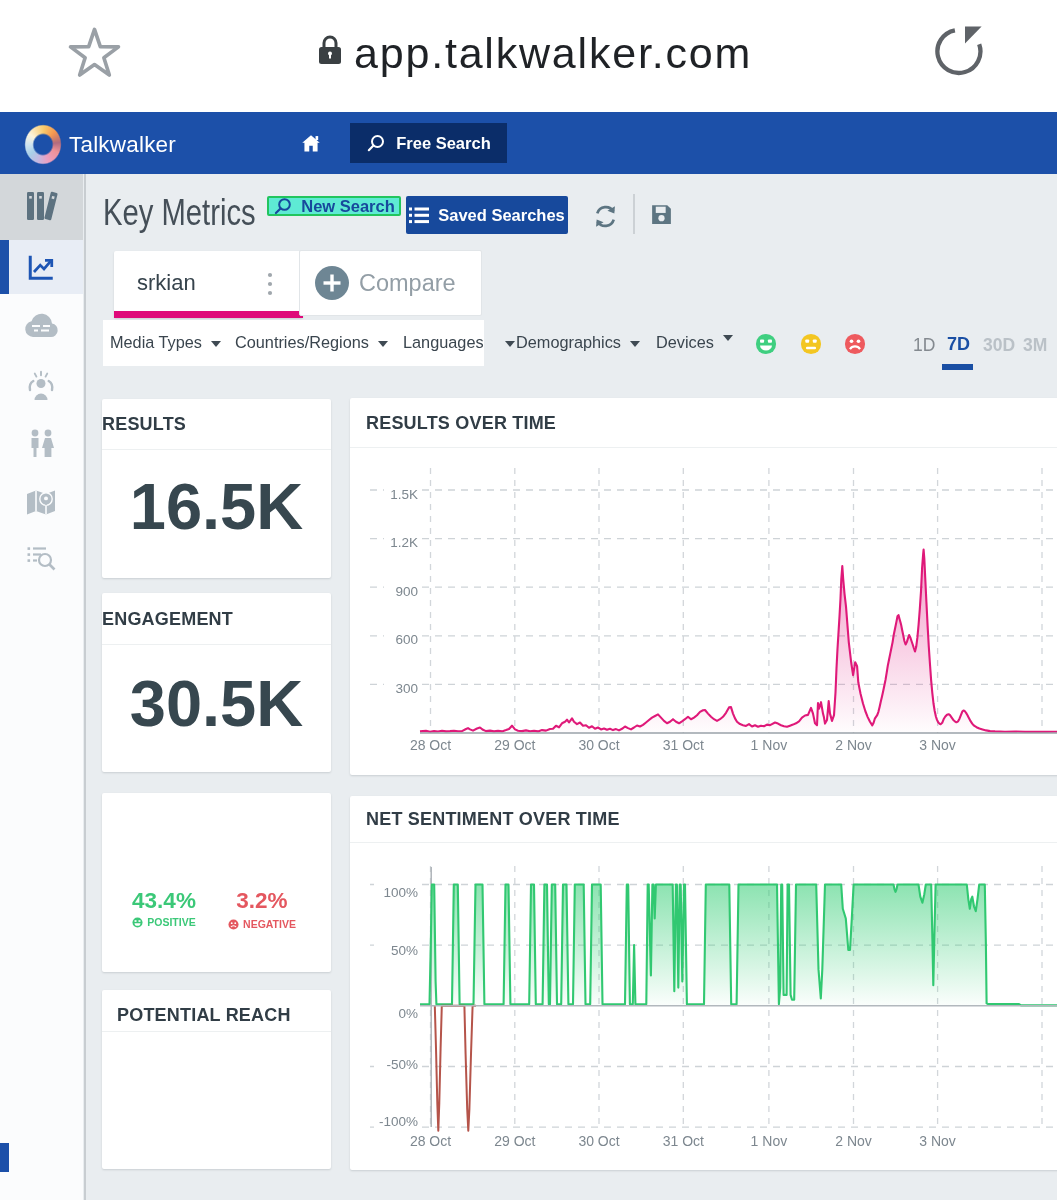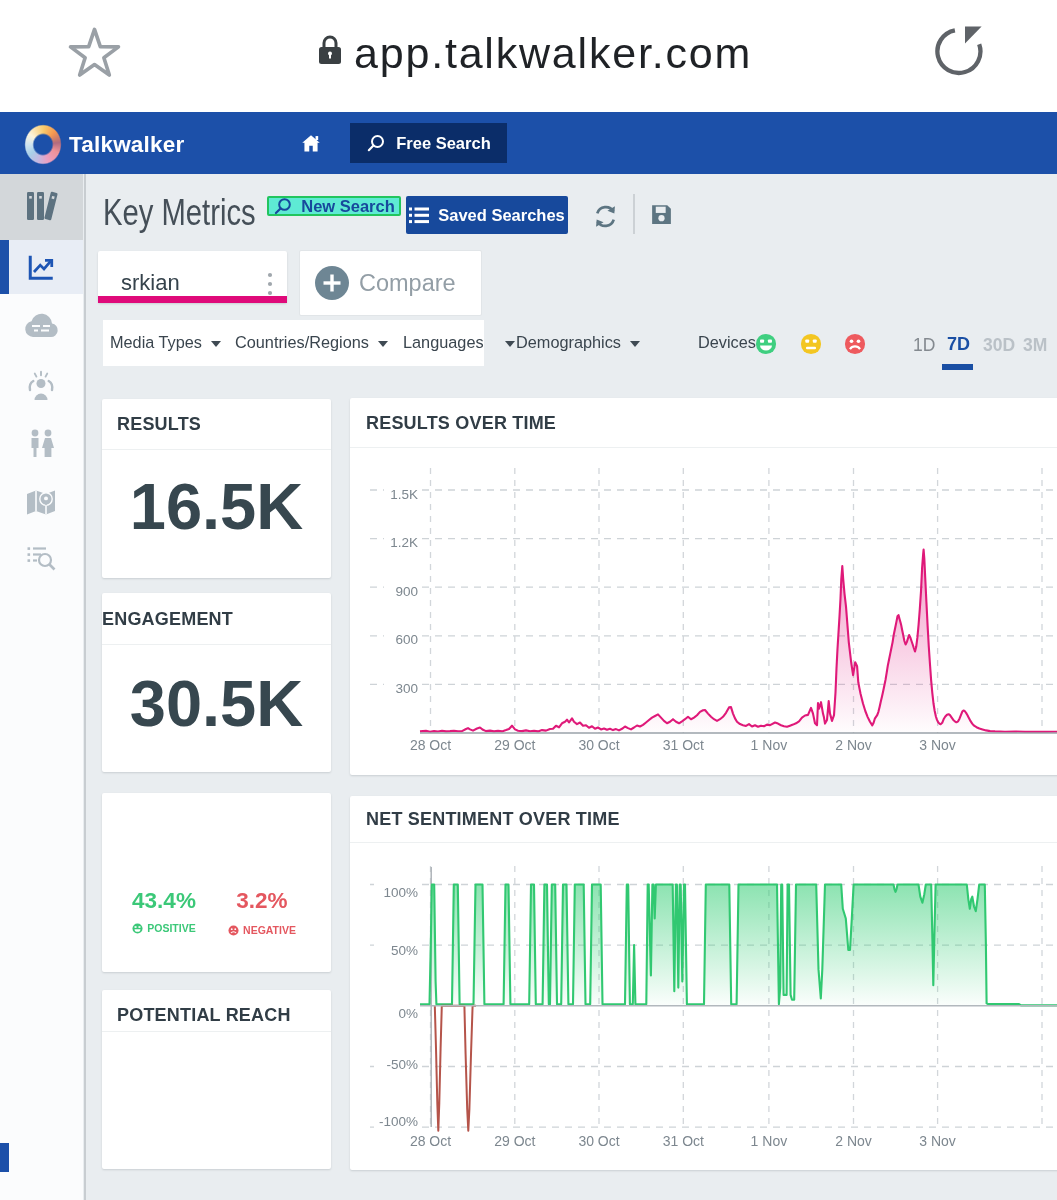--- a/index.html
+++ b/index.html
@@ -27,21 +27,21 @@
 <svg class="abs" style="left:934px;top:25px" width="50" height="52" viewBox="0 0 50 52">
  <path d="M 20.9 5.3 A 21.5 21.5 0 1 0 45.2 19.3" fill="none" stroke="#5f6368" stroke-width="4.3"></path>
  <path d="M 31 1.4 L 47.6 1.4 L 31 18.6 Z" fill="#5f6368"></path>
 </svg>
 
 <div class="abs" style="left:0;top:112px;width:1057px;height:62px;background:#1c50a9;"></div>
 <div class="abs" style="left:24px;top:124px;width:38px;height:41px;border-radius:48% 52% 46% 54%/52% 48% 52% 48%;
   background:conic-gradient(from -55deg, #fdf4dc, #f9c96a 55deg, #f5974f 95deg, #b06a7e 135deg, #ef9297 170deg, #eb9fc0 215deg, #c4b9e2 250deg, #a8cfe8 285deg, #cde3f0 320deg, #fdf4dc 360deg);
   -webkit-mask:radial-gradient(ellipse 50% 50% at 50% 50%, transparent 47%, #000 56%, #000 91%, transparent 98%);
   filter:blur(0.4px);transform:rotate(3deg);"></div>
-<div class="abs" style="left:69px;top:132px;font-size:22.5px;color:#ffffff;font-weight:bold;letter-spacing:.2px;">Talkwalker</div>
+<div class="abs" style="left:69px;top:132px;font-size:22.5px;color:#ffffff;font-weight:normal;letter-spacing:.2px;">Talkwalker</div>
 <svg class="abs" style="left:300px;top:133px" width="22" height="21" viewBox="0 0 24 24">
  <path d="M12 2.5 L22 11 H19.5 V21 H14 V14.5 H10 V21 H4.5 V11 H2 Z" fill="#ffffff"></path>
  <rect x="17.2" y="3.5" width="3" height="4.5" fill="#ffffff"></rect>
 </svg>
 <div class="abs" style="left:350px;top:123px;width:157px;height:40px;background:#0b2d69;display:flex;align-items:center;justify-content:center;gap:10px;">
  <svg width="20" height="20" viewBox="0 0 24 24">
       <circle cx="13.8" cy="10.2" r="6.6" fill="none" stroke="#ffffff" stroke-width="2.4"></circle>
       <line x1="8.9" y1="15.1" x2="3.4" y2="20.6" stroke="#ffffff" stroke-width="2.6" stroke-linecap="round"></line>
     </svg>
  <span style="color:#fff;font-size:16.5px;font-weight:bold;">Free Search</span>
@@ -155,21 +155,21 @@
  <path d="M19.8 3.5 L19.3 9.6 L13.6 7.2 Z" fill="#5d7582"></path>
  <path d="M4.2 20.5 L4.7 14.4 L10.4 16.8 Z" fill="#5d7582"></path>
 </svg>
 <div class="abs" style="left:633px;top:194px;width:2px;height:40px;background:#ccd1d5;"></div>
 <svg class="abs" style="left:649px;top:202px" width="25" height="25" viewBox="0 0 24 24">
  <path d="M3 3 H17.5 L21 6.5 V21 H3 Z" fill="#5d7582"></path>
  <rect x="6.5" y="4.5" width="9.5" height="6" fill="#e9edf0"></rect>
  <circle cx="12" cy="15.5" r="3" fill="#e9edf0"></circle>
 </svg>
 
-<div class="card" style="left:98px;top:251px;width:189px;height:52px;">
+<div class="card" style="left:114px;top:251px;width:189px;height:67px;">
  <div class="abs" style="left:0;bottom:0;width:100%;height:7px;background:#df0a7a;"></div>
  <div class="abs" style="left:23px;top:19px;font-size:22px;color:#36434c;">srkian</div>
 </div>
 <svg class="abs" style="left:264px;top:271px" width="12" height="28" viewBox="0 0 12 28">
  <g fill="#a0a7ad">
       <circle cx="6" cy="4" r="2.1"></circle>
       <circle cx="6" cy="13" r="2.1"></circle>
       <circle cx="6" cy="22" r="2.1"></circle>
     </g>
 </svg>
@@ -192,21 +192,21 @@
     <span style="width:0;height:0;border-left:5px solid transparent;border-right:5px solid transparent;border-top:6px solid #3f4a53;margin-top:2px;"></span>
   </div>
 <div class="abs" style="left:403px;top:333px;display:flex;align-items:center;gap:21px;">
     <span style="font-size:16.3px;color:#3a454e;">Languages</span>
     <span style="width:0;height:0;border-left:5px solid transparent;border-right:5px solid transparent;border-top:6px solid #3f4a53;margin-top:2px;"></span>
   </div>
 <div class="abs" style="left:516px;top:333px;display:flex;align-items:center;gap:9px;">
     <span style="font-size:16.3px;color:#3a454e;">Demographics</span>
     <span style="width:0;height:0;border-left:5px solid transparent;border-right:5px solid transparent;border-top:6px solid #3f4a53;margin-top:2px;"></span>
   </div>
-<div class="abs" style="left:656px;top:333px;display:flex;align-items:flex-end;gap:9px;margin-left:42px;">
+<div class="abs" style="left:656px;top:333px;display:flex;align-items:flex-start;gap:9px;">
     <span style="font-size:16.3px;color:#3a454e;">Devices</span>
     <span style="width:0;height:0;border-left:5px solid transparent;border-right:5px solid transparent;border-top:6px solid #3f4a53;margin-top:2px;"></span>
   </div>
 <svg class="abs" style="left:755px;top:333px" width="22" height="22" viewBox="0 0 24 24">
  <circle cx="12" cy="12" r="11" fill="#3fcf80"></circle>
  <rect x="5.5" y="7" width="4.4" height="3.6" rx="1" fill="#fff"></rect>
  <rect x="14.1" y="7" width="4.4" height="3.6" rx="1" fill="#fff"></rect>
  <path d="M5.5 13.5 h13 a6.5 5.6 0 0 1 -13 0 Z" fill="#fff"></path>
 </svg>
 <svg class="abs" style="left:800px;top:333px" width="22" height="22" viewBox="0 0 24 24">
@@ -221,43 +221,43 @@
  <circle cx="15.8" cy="9" r="2" fill="#fff"></circle>
  <path d="M6.5 17.5 a6.5 6 0 0 1 11 0" fill="none" stroke="#fff" stroke-width="2.4"></path>
 </svg>
 <div class="abs" style="left:913px;top:335px;font-size:17.5px;color:#83898f;">1D</div>
 <div class="abs" style="left:947px;top:334px;font-size:18px;font-weight:bold;color:#1a4fa4;">7D</div>
 <div class="abs" style="left:942px;top:364px;width:31px;height:6px;background:#1a4fa4;"></div>
 <div class="abs" style="left:983px;top:335px;font-size:17.5px;font-weight:bold;color:#bac1c7;">30D</div>
 <div class="abs" style="left:1023px;top:335px;font-size:17.5px;font-weight:bold;color:#bac1c7;">3M</div>
 
 <div class="card" style="left:102px;top:399px;width:229px;height:179px;">
-    <div class="chead" style="height:51px;line-height:51px;padding-left:15px;">RESULTS</div>
+    <div class="chead" style="height:51px;line-height:51px;">RESULTS</div>
  <div class="num" style="top:47px;height:122px;line-height:122px;font-size:65px;letter-spacing:0px;">16.5K</div>
 </div>
 <div class="card" style="left:102px;top:593px;width:229px;height:179px;">
     <div class="chead" style="height:52px;line-height:52px;">ENGAGEMENT</div>
  <div class="num" style="top:50px;height:122px;line-height:122px;font-size:65px;letter-spacing:0px;">30.5K</div>
 </div>
 <div class="card" style="left:102px;top:793px;width:229px;height:179px;">
  <div class="abs" style="left:0;top:95px;width:124px;text-align:center;">
    <div style="font-size:22.5px;font-weight:bold;color:#3bc878;">43.4%</div>
-   <div style="margin-top:8px;font-size:10.5px;font-weight:bold;color:#3bc878;display:flex;align-items:center;justify-content:center;gap:4px;">
+   <div style="margin-top:2px;font-size:10.5px;font-weight:bold;color:#3bc878;display:flex;align-items:center;justify-content:center;gap:4px;">
      <svg width="11" height="11" viewBox="0 0 24 24">
           <circle cx="12" cy="12" r="11" fill="#3bc878"></circle>
           <rect x="5.5" y="7" width="4.4" height="3.6" fill="#fff"></rect>
           <rect x="14.1" y="7" width="4.4" height="3.6" fill="#fff"></rect>
           <path d="M5.5 13.5 h13 a6.5 5.6 0 0 1 -13 0 Z" fill="#fff"></path>
         </svg>
      <span>POSITIVE</span>
       </div>
  </div>
  <div class="abs" style="left:102px;top:95px;width:116px;text-align:center;">
    <div style="font-size:22.5px;font-weight:bold;color:#e4575f;">3.2%</div>
-   <div style="margin-top:10px;font-size:10.5px;font-weight:bold;color:#e4575f;display:flex;align-items:center;justify-content:center;gap:4px;">
+   <div style="margin-top:4px;font-size:10.5px;font-weight:bold;color:#e4575f;display:flex;align-items:center;justify-content:center;gap:4px;">
      <svg width="11" height="11" viewBox="0 0 24 24">
           <circle cx="12" cy="12" r="11" fill="#e4575f"></circle>
           <circle cx="8.2" cy="9" r="2" fill="#fff"></circle>
           <circle cx="15.8" cy="9" r="2" fill="#fff"></circle>
           <path d="M6.5 17.5 a6.5 6 0 0 1 11 0" fill="none" stroke="#fff" stroke-width="2.4"></path>
         </svg>
      <span>NEGATIVE</span>
       </div>
  </div>
 </div>

